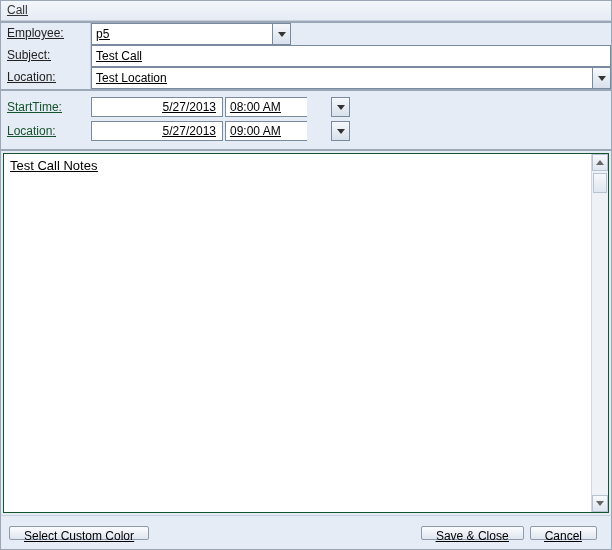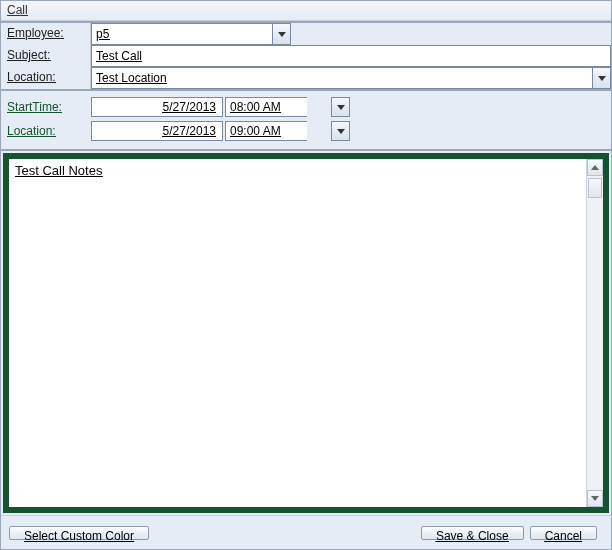--- a/index.html
+++ b/index.html
@@ -114,21 +114,21 @@
     padding: 2px 4px;
     font-family: inherit;
     font-size: 12px;
     background: #fff;
     outline: none;
   }
   .notes-wrap {
     flex: 1;
     margin: 2px;
     position: relative;
-    border: 6px solid #14532d;
+    border: 1px solid #14532d;
     background: #84cc16;
     display: flex;
   }
   .notes-area {
     flex: 1;
     border: none;
     resize: none;
     padding: 4px 6px;
     font-family: inherit;
     font-size: 13px;

